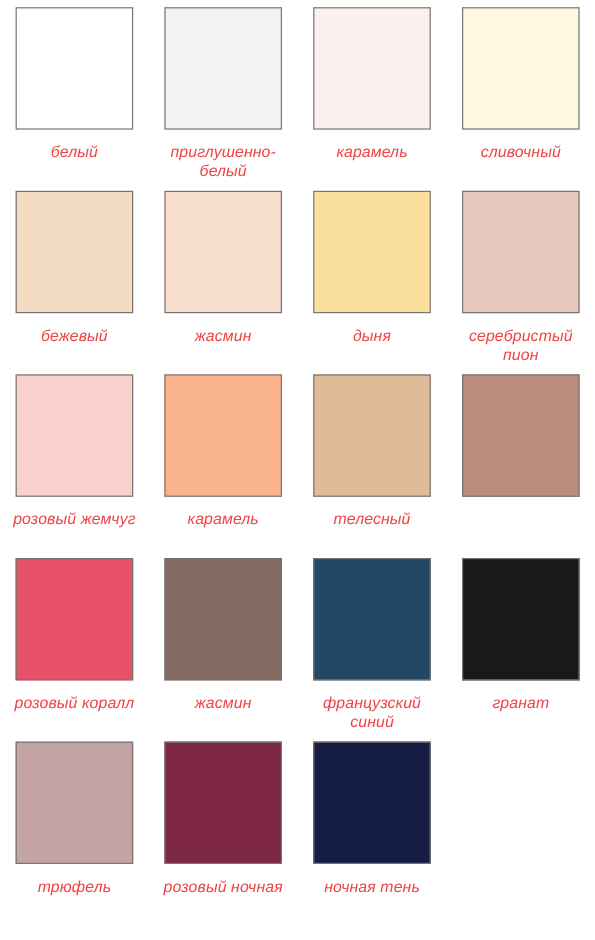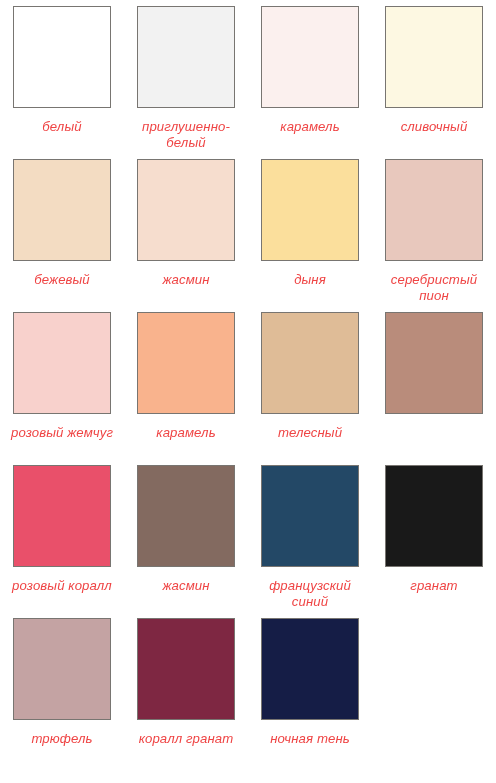--- a/index.html
+++ b/index.html
@@ -123,20 +123,20 @@
     <div class="swatch-cell">
       <div class="swatch-chip" style="background-color: rgb(25, 25, 25); border-color: rgb(120, 117, 113);"></div>
       <div class="swatch-label">гранат</div>
     </div>
     <div class="swatch-cell">
       <div class="swatch-chip" style="background-color: rgb(196, 163, 163); border-color: rgb(120, 117, 113);"></div>
       <div class="swatch-label">трюфель</div>
     </div>
     <div class="swatch-cell">
       <div class="swatch-chip" style="background-color: rgb(126, 39, 66); border-color: rgb(120, 117, 113);"></div>
-      <div class="swatch-label">коралл гранат</div>
+      <div class="swatch-label">розовый ночная</div>
     </div>
     <div class="swatch-cell">
       <div class="swatch-chip" style="background-color: rgb(21, 29, 70); border-color: rgb(120, 117, 113);"></div>
       <div class="swatch-label">ночная тень</div>
     </div>
     <div class="swatch-cell empty"></div>
   </div>
 
 </body></html>

